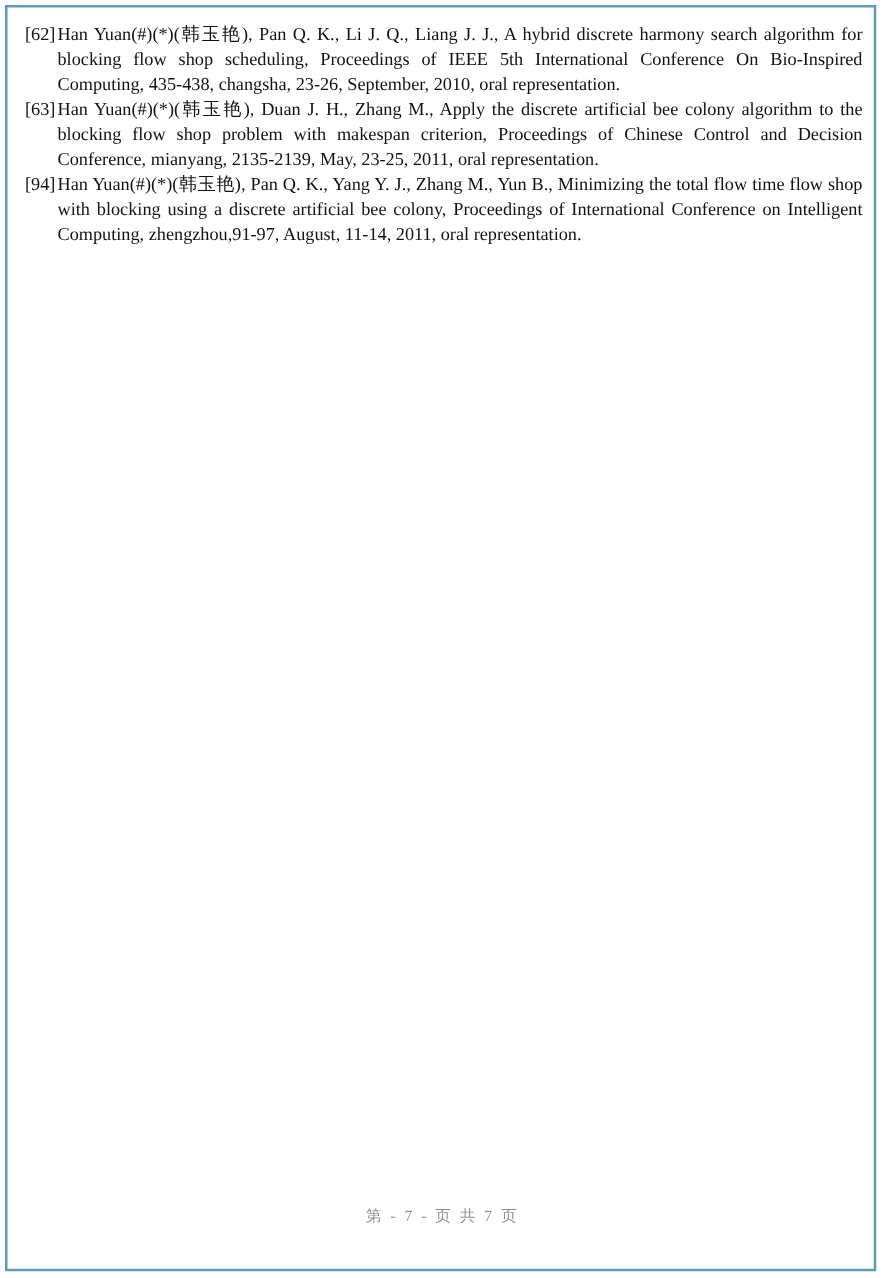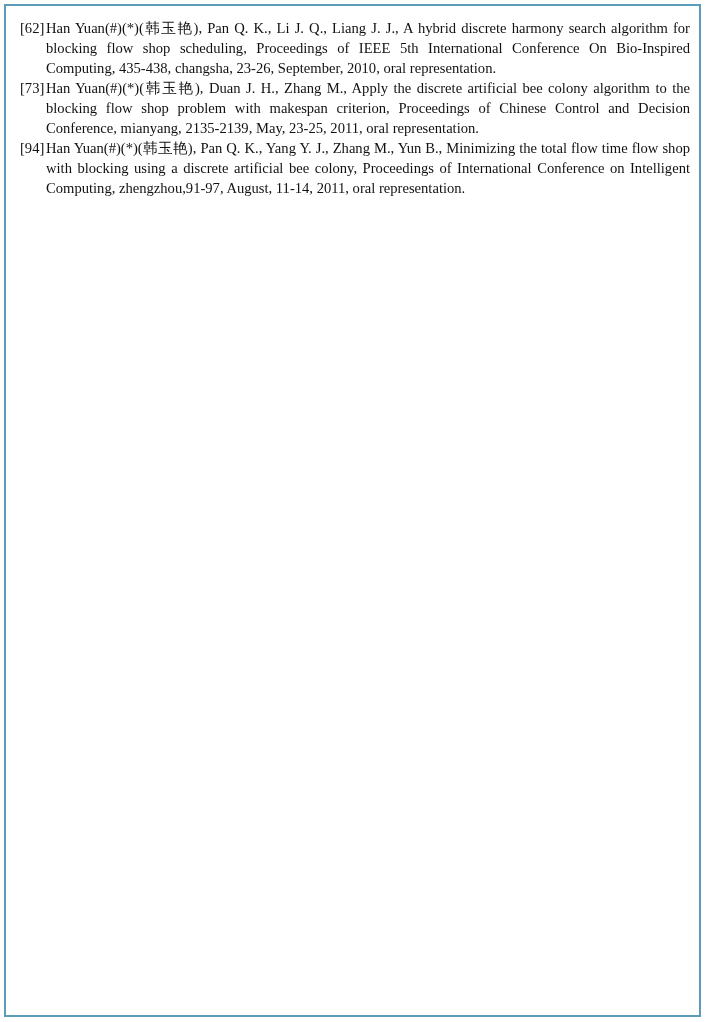--- a/index.html
+++ b/index.html
@@ -63,22 +63,23 @@
 
 <div class="canvas">
   <div class="page-border"></div>
 
   <div class="content">
     <div class="ref">
       <span class="ref-label">[62]</span>
       <span class="ref-text">Han Yuan(#)(*)(韩玉艳), Pan Q. K., Li J. Q., Liang J. J., A hybrid discrete harmony search algorithm for blocking flow shop scheduling, Proceedings of IEEE 5th International Conference On Bio-Inspired Computing, 435-438, changsha, 23-26, September, 2010, oral representation.</span>
     </div>
     <div class="ref">
-      <span class="ref-label">[73]</span>
+      <span class="ref-label">[63]</span>
       <span class="ref-text">Han Yuan(#)(*)(韩玉艳), Duan J. H., Zhang M., Apply the discrete artificial bee colony algorithm to the blocking flow shop problem with makespan criterion, Proceedings of Chinese Control and Decision Conference, mianyang, 2135-2139, May, 23-25, 2011, oral representation.</span>
     </div>
     <div class="ref">
       <span class="ref-label">[94]</span>
       <span class="ref-text">Han Yuan(#)(*)(韩玉艳), Pan Q. K., Yang Y. J., Zhang M., Yun B., Minimizing the total flow time flow shop with blocking using a discrete artificial bee colony, Proceedings of International Conference on Intelligent Computing, zhengzhou,91-97, August, 11-14, 2011, oral representation.</span>
     </div>
   </div>
 
+  <div class="footer">第 - 7 - 页 共 7 页</div>
 </div>
 
 </body></html>

